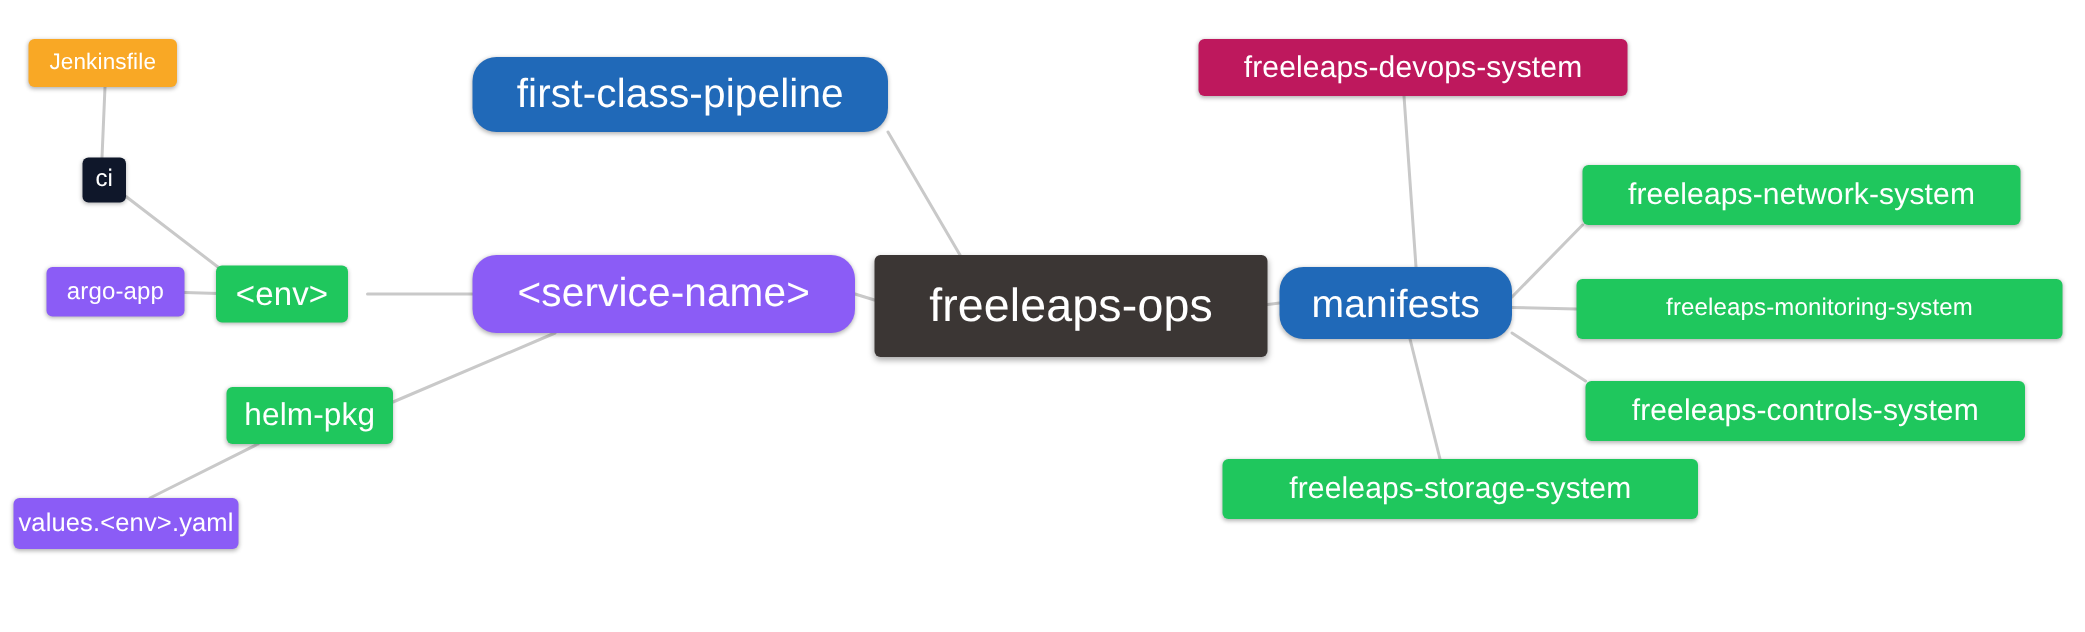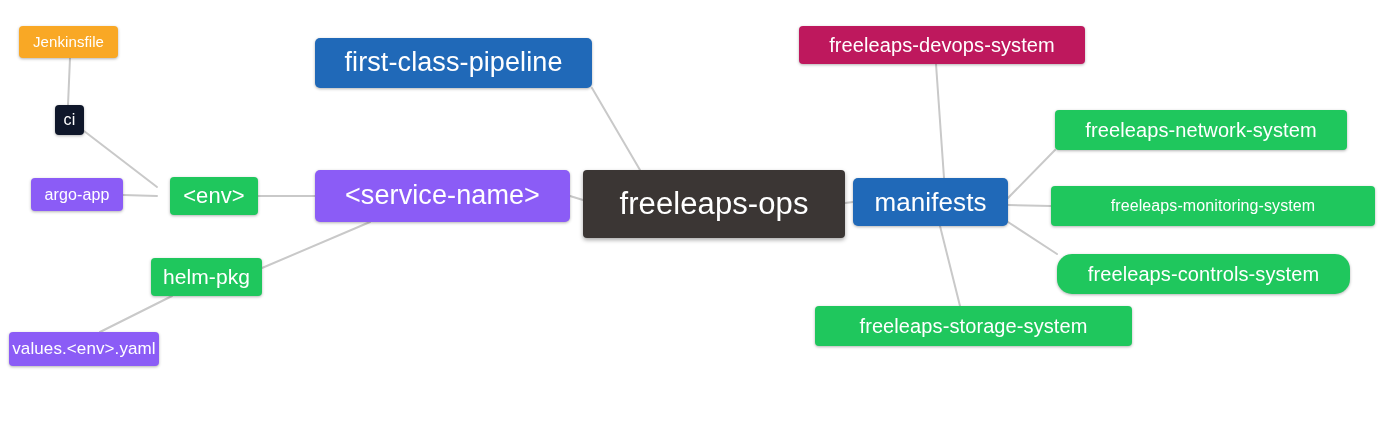--- a/index.html
+++ b/index.html
@@ -26,21 +26,21 @@
     height: 421px;
     pointer-events: none;
   }
   .node {
     position: absolute;
     box-sizing: border-box;
     display: flex;
     align-items: center;
     justify-content: center;
     color: #ffffff;
-    border-radius: 5px;
+    border-radius: 16px;
     white-space: nowrap;
     box-shadow: 0 1px 3px rgba(0,0,0,0.30);
     line-height: 1.1;
     letter-spacing: 0.1px;
   }
   .node-root {
     border-radius: 4px;
     box-shadow: 0 2px 4px rgba(0,0,0,0.35);
   }
   .node-lvl1 { font-weight: 400; }
@@ -64,25 +64,25 @@
       <line x1="1008" y1="198" x2="1055" y2="150" stroke="#c9c9c9" stroke-width="2" stroke-linecap="round"></line>
       <line x1="1008" y1="205" x2="1051" y2="206" stroke="#c9c9c9" stroke-width="2" stroke-linecap="round"></line>
       <line x1="1008" y1="222" x2="1057" y2="254" stroke="#c9c9c9" stroke-width="2" stroke-linecap="round"></line>
       <line x1="940" y1="226" x2="960" y2="306" stroke="#c9c9c9" stroke-width="2" stroke-linecap="round"></line>
     </svg>
   <div id="node-layer">
       <div class="node node-root" style="left: 583px; top: 170px; width: 262px; height: 68px; background: rgb(59, 54, 52); font-size: 31px;">freeleaps-ops</div>
       <div class="node node-lvl1" style="left: 315px; top: 170px; width: 255px; height: 52px; background: #8b5cf6; font-size: 27px;">&lt;service-name&gt;</div>
       <div class="node node-lvl1" style="left: 853px; top: 178px; width: 155px; height: 48px; background: rgb(32, 105, 184); font-size: 26px;">manifests</div>
       <div class="node node-lvl1" style="left: 315px; top: 38px; width: 277px; height: 50px; background: rgb(32, 105, 184); font-size: 27px;">first-class-pipeline</div>
-      <div class="node node-small" style="left: 170px; top: 177px; width: 88px; height: 38px; background: rgb(31, 199, 93); font-size: 22px;">&lt;env&gt;</div>
+      <div class="node node-small" style="left: 144px; top: 177px; width: 88px; height: 38px; background: rgb(31, 199, 93); font-size: 22px;">&lt;env&gt;</div>
       <div class="node node-small" style="left: 151px; top: 258px; width: 111px; height: 38px; background: rgb(31, 199, 93); font-size: 21px;">helm-pkg</div>
       <div class="node node-small" style="left: 55px; top: 105px; width: 29px; height: 30px; background: #0f172a; font-size: 16px;">ci</div>
       <div class="node node-small" style="left: 19px; top: 26px; width: 99px; height: 32px; background: rgb(249, 168, 37); font-size: 15px;">Jenkinsfile</div>
       <div class="node node-small" style="left: 31px; top: 178px; width: 92px; height: 33px; background: #8b5cf6; font-size: 16px;">argo-app</div>
       <div class="node node-small" style="left: 9px; top: 332px; width: 150px; height: 34px; background: #8b5cf6; font-size: 17px;">values.&lt;env&gt;.yaml</div>
       <div class="node node-small" style="left: 799px; top: 26px; width: 286px; height: 38px; background: #be185d; font-size: 20px;">freeleaps-devops-system</div>
       <div class="node node-small" style="left: 1055px; top: 110px; width: 292px; height: 40px; background: rgb(31, 199, 93); font-size: 20px;">freeleaps-network-system</div>
       <div class="node node-small" style="left: 1051px; top: 186px; width: 324px; height: 40px; background: rgb(31, 199, 93); font-size: 16px;">freeleaps-monitoring-system</div>
-      <div class="node node-small" style="left: 1057px; top: 254px; width: 293px; height: 40px; background: rgb(31, 199, 93); font-size: 20px; border-radius: 15px;">freeleaps-controls-system</div>
+      <div class="node node-small" style="left: 1057px; top: 254px; width: 293px; height: 40px; background: rgb(31, 199, 93); font-size: 20px;">freeleaps-controls-system</div>
       <div class="node node-small" style="left: 815px; top: 306px; width: 317px; height: 40px; background: rgb(31, 199, 93); font-size: 20px;">freeleaps-storage-system</div>
     </div>
 </div>
 
 </body></html>

